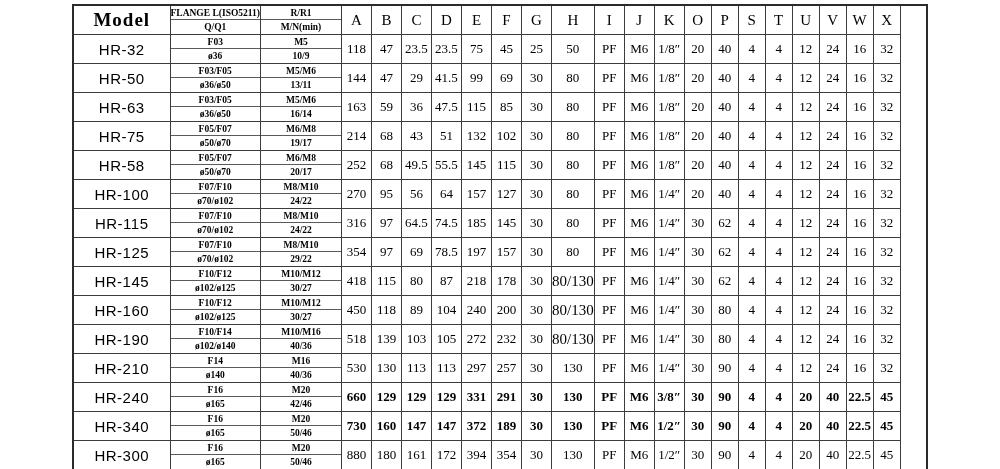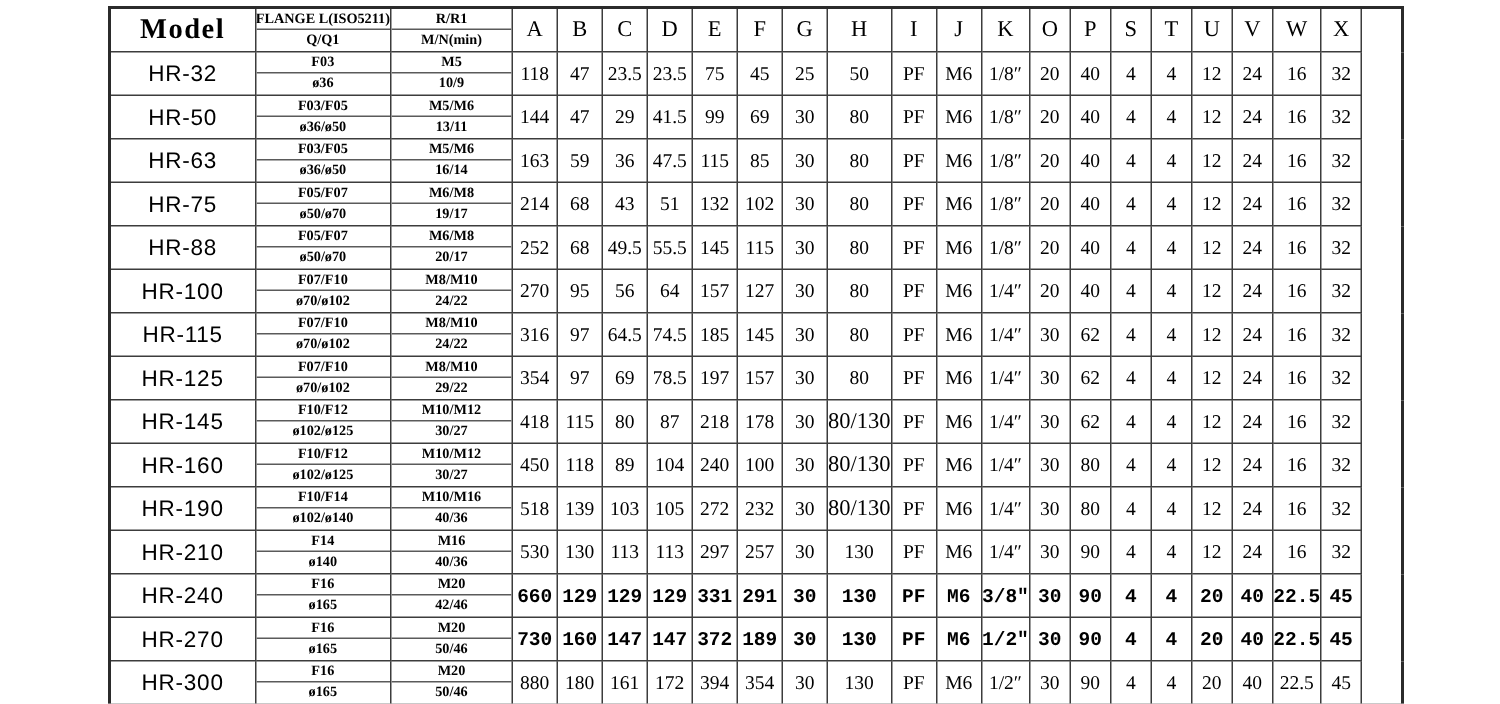--- a/index.html
+++ b/index.html
@@ -24,21 +24,21 @@
     font-family:"Liberation Sans",sans-serif;font-size:15px;letter-spacing:0.5px;height:28px;text-align:center;
   }
   .twocell{height:28px;}
   .half{
     height:14px;line-height:14px;font-size:9.5px;font-weight:bold;
     display:block;box-sizing:border-box;
   }
   .half.top{border-bottom:1px solid #5a5a5a;}
   td.val{font-size:13px;height:28px;}
   td.val.small{font-size:15px;}
-  tr.boldrow td.val{font-weight:bold;font-family:Liberation Mono, monospace;}
+  tr.boldrow td.val{font-weight:bold;}
 </style>
 </head>
 <body>
 
 <table class="spec-table">
   <colgroup id="colgroup">
       <col style="width: 97px;">
       <col style="width: 86px;">
       <col style="width: 81px;">
       <col style="width: 30px;">
@@ -209,21 +209,21 @@
         <td class="val">20</td>
         <td class="val">40</td>
         <td class="val">4</td>
         <td class="val">4</td>
         <td class="val">12</td>
         <td class="val">24</td>
         <td class="val">16</td>
         <td class="val">32</td>
       </tr>
       <tr>
-        <td class="model-cell">HR-88</td>
+        <td class="model-cell">HR-58</td>
         <td class="twocell">
           <span class="half top">F05/F07</span>
           <span class="half">ø50/ø70</span>
         </td>
         <td class="twocell">
           <span class="half top">M6/M8</span>
           <span class="half">20/17</span>
         </td>
         <td class="val">252</td>
         <td class="val">68</td>
@@ -373,21 +373,21 @@
         </td>
         <td class="twocell">
           <span class="half top">M10/M12</span>
           <span class="half">30/27</span>
         </td>
         <td class="val">450</td>
         <td class="val">118</td>
         <td class="val">89</td>
         <td class="val">104</td>
         <td class="val">240</td>
-        <td class="val">100</td>
+        <td class="val">200</td>
         <td class="val">30</td>
         <td class="val small">80/130</td>
         <td class="val">PF</td>
         <td class="val">M6</td>
         <td class="val">1/4″</td>
         <td class="val">30</td>
         <td class="val">80</td>
         <td class="val">4</td>
         <td class="val">4</td>
         <td class="val">12</td>
@@ -479,21 +479,21 @@
         <td class="val">30</td>
         <td class="val">90</td>
         <td class="val">4</td>
         <td class="val">4</td>
         <td class="val">20</td>
         <td class="val">40</td>
         <td class="val">22.5</td>
         <td class="val">45</td>
       </tr>
       <tr class="boldrow">
-        <td class="model-cell">HR-270</td>
+        <td class="model-cell">HR-340</td>
         <td class="twocell">
           <span class="half top">F16</span>
           <span class="half">ø165</span>
         </td>
         <td class="twocell">
           <span class="half top">M20</span>
           <span class="half">50/46</span>
         </td>
         <td class="val">730</td>
         <td class="val">160</td>

